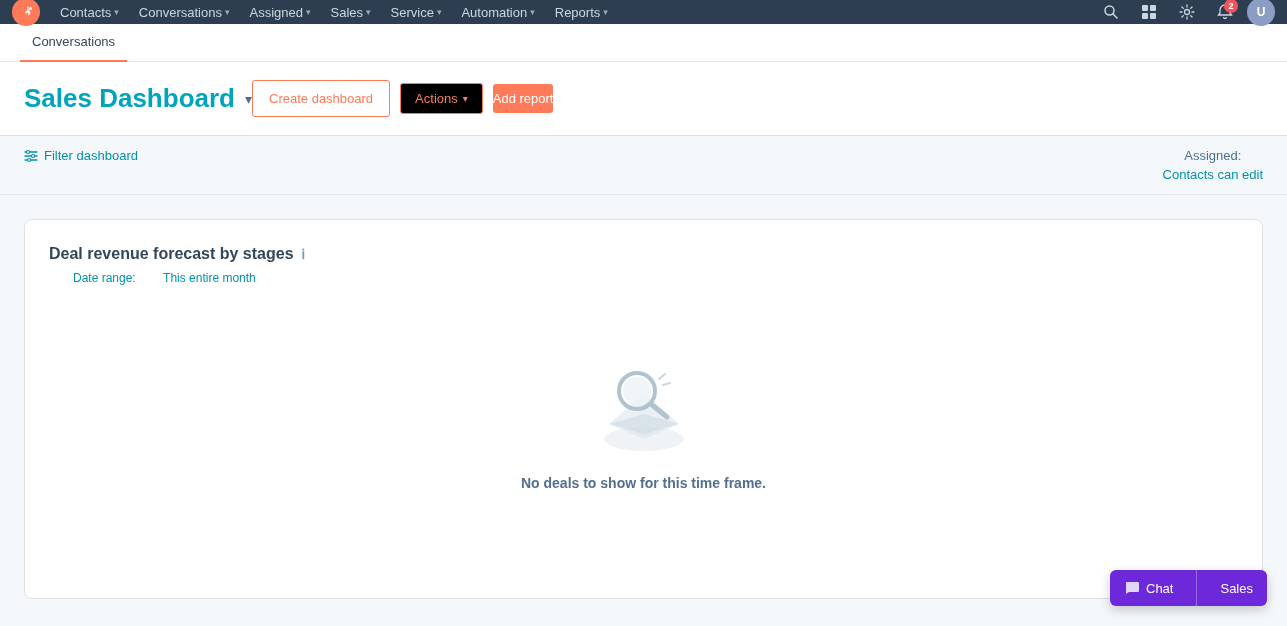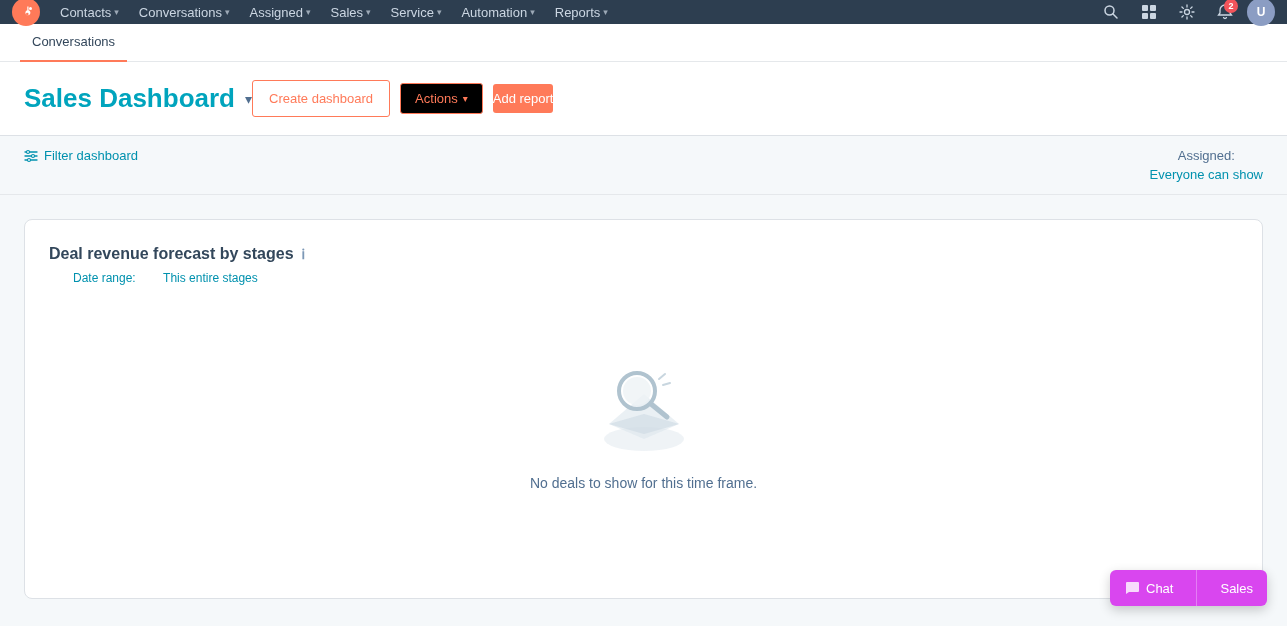--- a/index.html
+++ b/index.html
@@ -234,37 +234,38 @@
     .date-range span {
       color: #0091ae;
       margin-left: 24px;
     }
     .empty-state {
       display: flex;
       flex-direction: column;
       align-items: center;
       justify-content: center;
       padding: 40px 0 20px;
+      font-weight: bold;
     }
     .empty-icon {
       width: 130px;
       height: 110px;
       margin-bottom: 16px;
     }
     .empty-text {
       font-size: 14px;
       color: #516f90;
     }
 
     
     .chat-widget {
       position: fixed;
       bottom: 20px;
       right: 20px;
-      background: #d946ef;
+      background: #6d28d9;
       color: #fff;
       border-radius: 6px;
       display: flex;
       align-items: center;
       gap: 9px;
       overflow: hidden;
       box-shadow: 0 4px 12px rgba(0,0,0,0.2);
       cursor: pointer;
     }
     .chat-btn-part {
@@ -385,33 +386,33 @@
       <line x1="1" y1="7" x2="13" y2="7" stroke="#0091ae" stroke-width="1.3" stroke-linecap="round"></line>
       <line x1="1" y1="11" x2="13" y2="11" stroke="#0091ae" stroke-width="1.3" stroke-linecap="round"></line>
       <circle cx="4" cy="3" r="1.5" fill="#fff" stroke="#0091ae" stroke-width="1.2"></circle>
       <circle cx="9" cy="7" r="1.5" fill="#fff" stroke="#0091ae" stroke-width="1.2"></circle>
       <circle cx="5" cy="11" r="1.5" fill="#fff" stroke="#0091ae" stroke-width="1.2"></circle>
     </svg>
     <span>Filter dashboard</span>
   </a>
   <div class="assigned-row">
     <span>Assigned:</span>
-    <span class="assigned-link">Everyone can show</span>
+    <span class="assigned-link">Contacts can edit</span>
   </div>
 </div>
 
 <div class="main-content">
   <div class="dashboard-card">
     <div class="card-title">
       <span>Deal revenue forecast by stages</span>
       <span class="info-icon">ℹ</span>
     </div>
     <div class="date-range">
       <span>Date range:</span>
-      <span style="color:#0091ae;">This entire stages</span>
+      <span style="color:#0091ae;">This entire month</span>
     </div>
 
     <div class="empty-state">
 
       <svg class="empty-icon" viewBox="0 0 130 110" xmlns="http://www.w3.org/2000/svg">
 
         <ellipse cx="65" cy="90" rx="40" ry="12" fill="#e8eef2" opacity="0.7"></ellipse>
 
         <polygon points="30,75 65,90 100,75 65,45" fill="#dce6ed" opacity="0.6"></polygon>
         <polygon points="30,75 65,65 100,75 65,85" fill="#c8d6df" opacity="0.5"></polygon>

